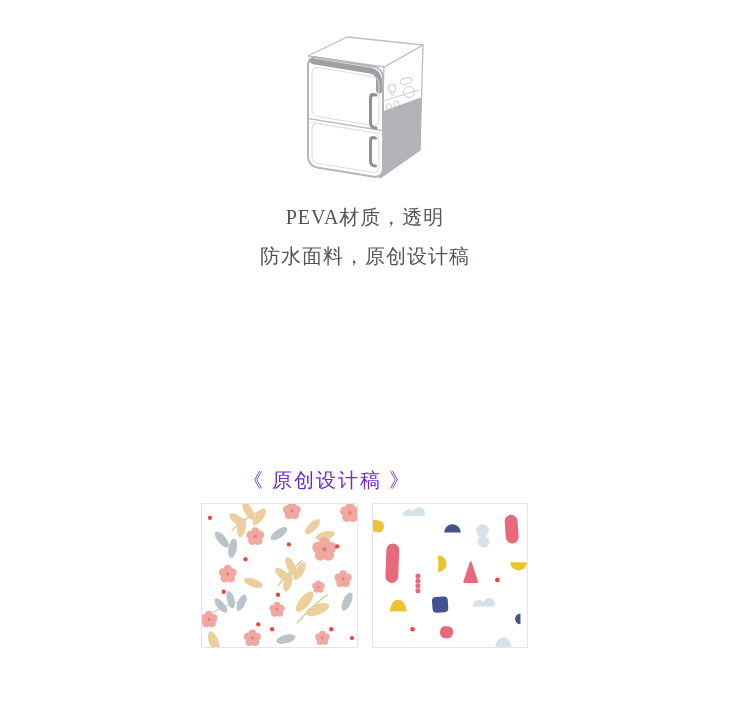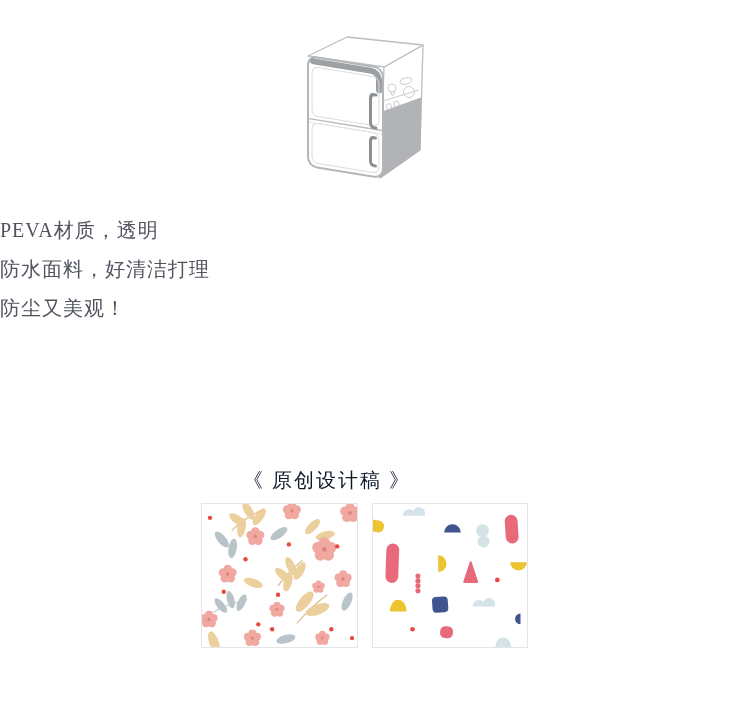--- a/index.html
+++ b/index.html
@@ -2,27 +2,27 @@
 <html><head>
 <meta charset="utf-8">
 <style>
   html,body{margin:0;padding:0;background:#ffffff;}
   .canvas{
     position:relative;width:730px;height:701px;background:#ffffff;overflow:hidden;
     font-family:"Liberation Serif","DejaVu Serif",serif;
   }
   .fridge{position:absolute;left:291px;top:35px;width:136px;height:150px;}
   .desc{
-    position:absolute;left:0;top:211px;width:730px;
+    position:absolute;left:0;top:198px;width:730px;text-align:center;
     color:#51545e;font-size:20px;line-height:39px;letter-spacing:1px;
   }
   .desc p{margin:0;}
   .design-title{
     position:absolute;left:0;top:467px;width:654px;text-align:center;
-    color:#0f172a;font-size:20px;letter-spacing:2px;line-height:26px;
+    color:#6d28d9;font-size:20px;letter-spacing:2px;line-height:26px;
   }
   .swatch{
     position:absolute;top:503px;width:157px;height:145px;background:#ffffff;
     border:1px solid #e5e5e7;box-sizing:border-box;overflow:hidden;
   }
   .swatch svg{display:block;width:100%;height:100%;}
   .swatch-floral{left:201px;}
   .swatch-abstract{left:372px;width:156px;}
 </style>
 </head>
@@ -55,22 +55,21 @@
       <rect x="4" y="66" width="67" height="40" rx="6" fill="none" stroke="#dadcde" stroke-width="1"></rect>
       <line x1="1" y1="62.5" x2="74" y2="62.5" stroke="#b7b9bc" stroke-width="1.4"></line>
       <line x1="1" y1="66" x2="74" y2="66" stroke="#e2e3e5" stroke-width="1"></line>
       <path d="M68,28 h-2 q-3.5,0 -3.5,4.5 v24 q0,4.5 3.5,4.5 h2" fill="none" stroke="#8d9093" stroke-width="3" stroke-linecap="round" stroke-linejoin="round"></path>
       <path d="M67.5,71 h-1.5 q-3.5,0 -3.5,4.2 v19.6 q0,4.2 3.5,4.2 h1.5" fill="none" stroke="#8d9093" stroke-width="3" stroke-linecap="round" stroke-linejoin="round"></path>
     </g>
   </svg>
 
   <div class="desc">
     <p>PEVA材质，透明</p>
-    <p>防水面料，好清洁打理</p>
-    <p>防尘又美观！</p>
+    <p>防水面料，原创设计稿</p>
   </div>
 
   <div class="design-title">《 原创设计稿 》</div>
 
   <div class="swatch swatch-floral">
     <svg viewBox="0 0 157 145">
       <defs>
         <g id="fl">
           <circle cx="0" cy="-5" r="4.3"></circle>
             <circle cx="4.8" cy="-1.5" r="4.3"></circle>

